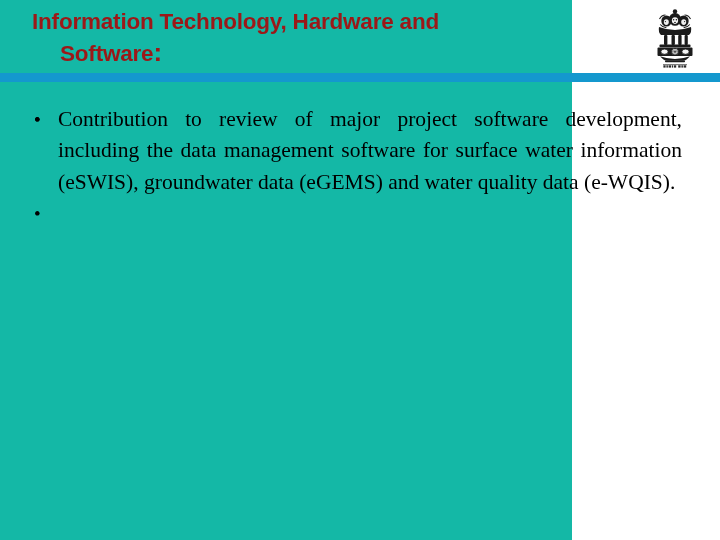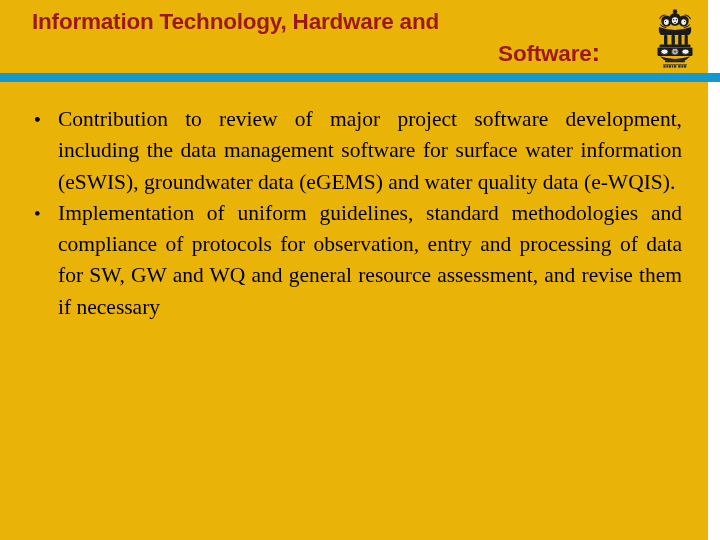--- a/index.html
+++ b/index.html
@@ -10,23 +10,23 @@
     width: 720px;
     height: 540px;
     background: #ffffff;
     font-family: "Liberation Serif", "DejaVu Serif", serif;
     overflow: hidden;
     position: relative;
   }
 
   .slide {
     position: relative;
-    width: 708px;
+    width: 572px;
     height: 540px;
-    background: #eab308;
+    background: #14b8a6;
     box-sizing: border-box;
   }
 
   
   .header {
     position: absolute;
     left: 0;
     top: 0;
     width: 720px;
     height: 83px;
@@ -120,21 +120,21 @@
 </style>
 </head>
 <body style="background: rgb(255, 255, 255);">
 
 <div class="slide">
 
   <div class="header">
 
     <div class="title-block">
       <div class="title-line title-line-1" style="color: rgb(156, 24, 24);">Information Technology, Hardware and</div>
-      <div class="title-line title-line-2" style="color: rgb(156, 24, 24); text-align: right;"><span>Software</span><span class="title-colon">:</span></div>
+      <div class="title-line title-line-2" style="color: rgb(156, 24, 24);"><span>Software</span><span class="title-colon">:</span></div>
     </div>
 
     <div class="emblem">
       <svg viewBox="0 0 58 62" width="58" height="62" aria-hidden="true">
         <g fill="#1b1b1b">
 
           <circle cx="29" cy="4.5" r="2.2"></circle>
           <rect x="28.3" y="6" width="1.4" height="3"></rect>
 
           <ellipse cx="20.5" cy="14" rx="5.2" ry="5.6"></ellipse>
@@ -204,19 +204,18 @@
         <span class="marker">•</span>
       </li>
 
       <li class="bullet" style="color: rgb(0, 0, 0);">
         <span class="marker">•</span>
         <span class="txt">Contribution to review of major project software development, including the data management software for surface water information (eSWIS), groundwater data (eGEMS) and water quality data (e-WQIS).</span>
       </li>
 
       <li class="bullet" style="color: rgb(0, 0, 0);">
         <span class="marker">•</span>
-        <span class="txt">Implementation of uniform guidelines, standard methodologies and compliance of protocols for observation, entry and processing of data for SW, GW and WQ and general resource assessment, and revise them if necessary</span>
       </li>
 
     </ul>
   </div>
 
 </div>
 
 </body></html>

